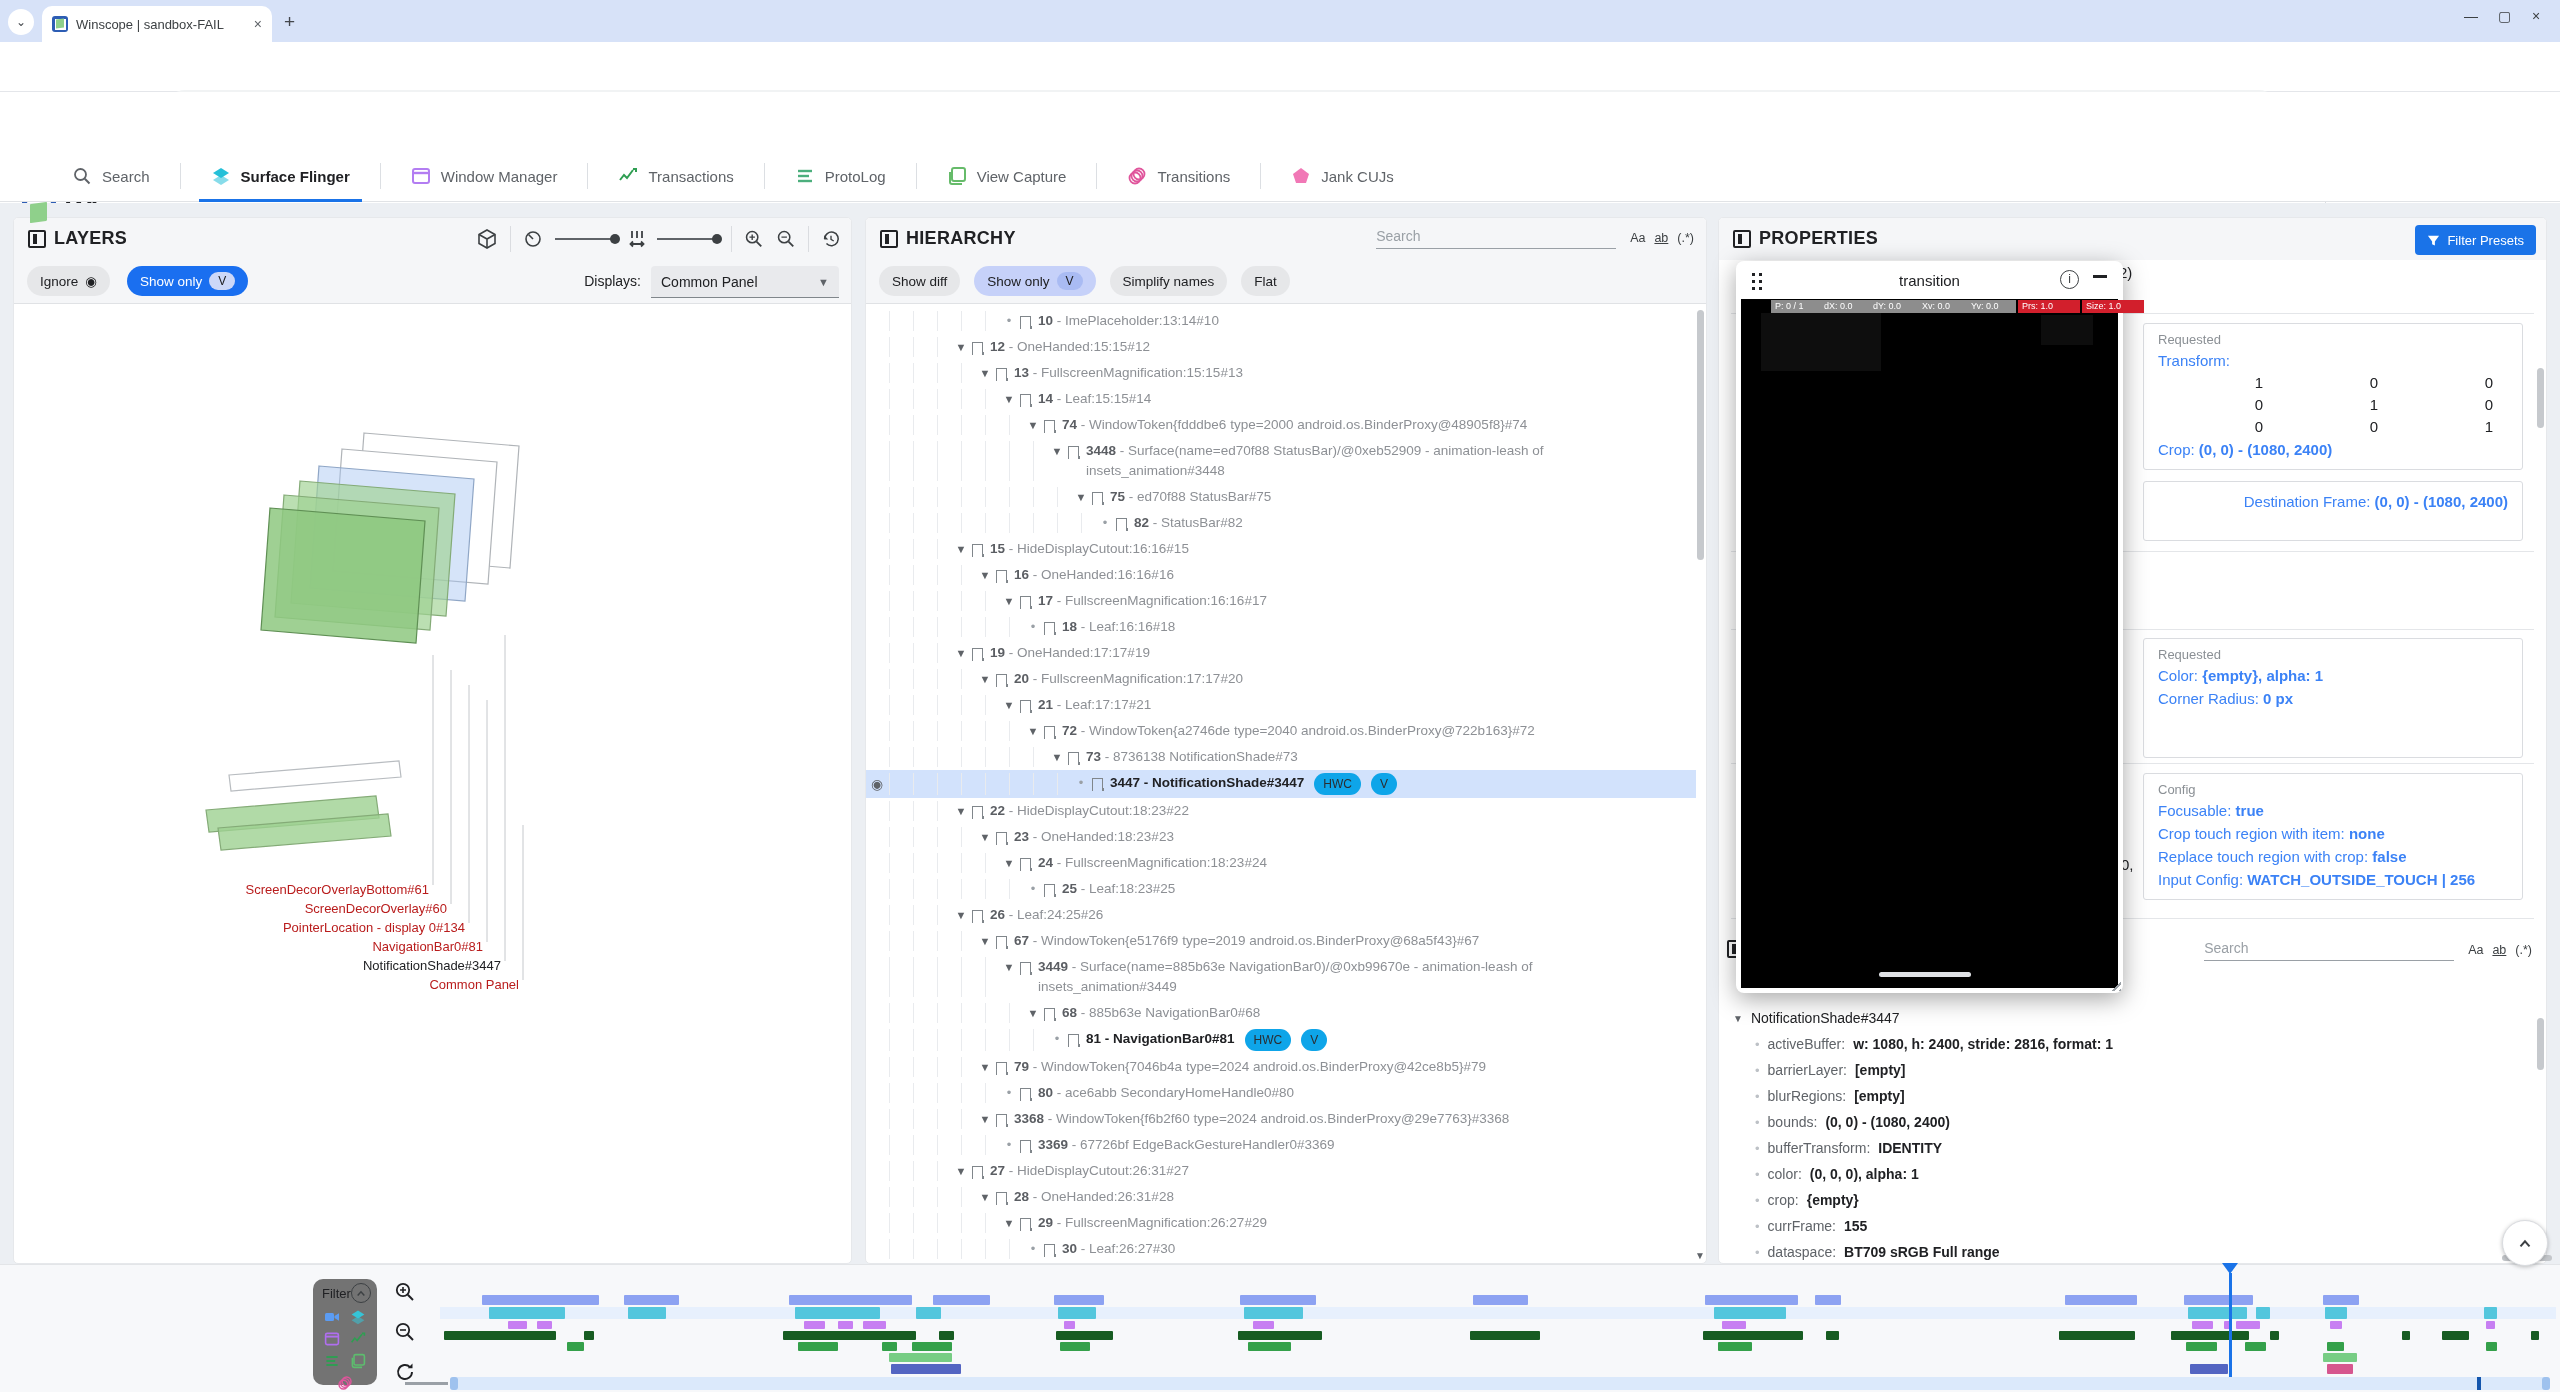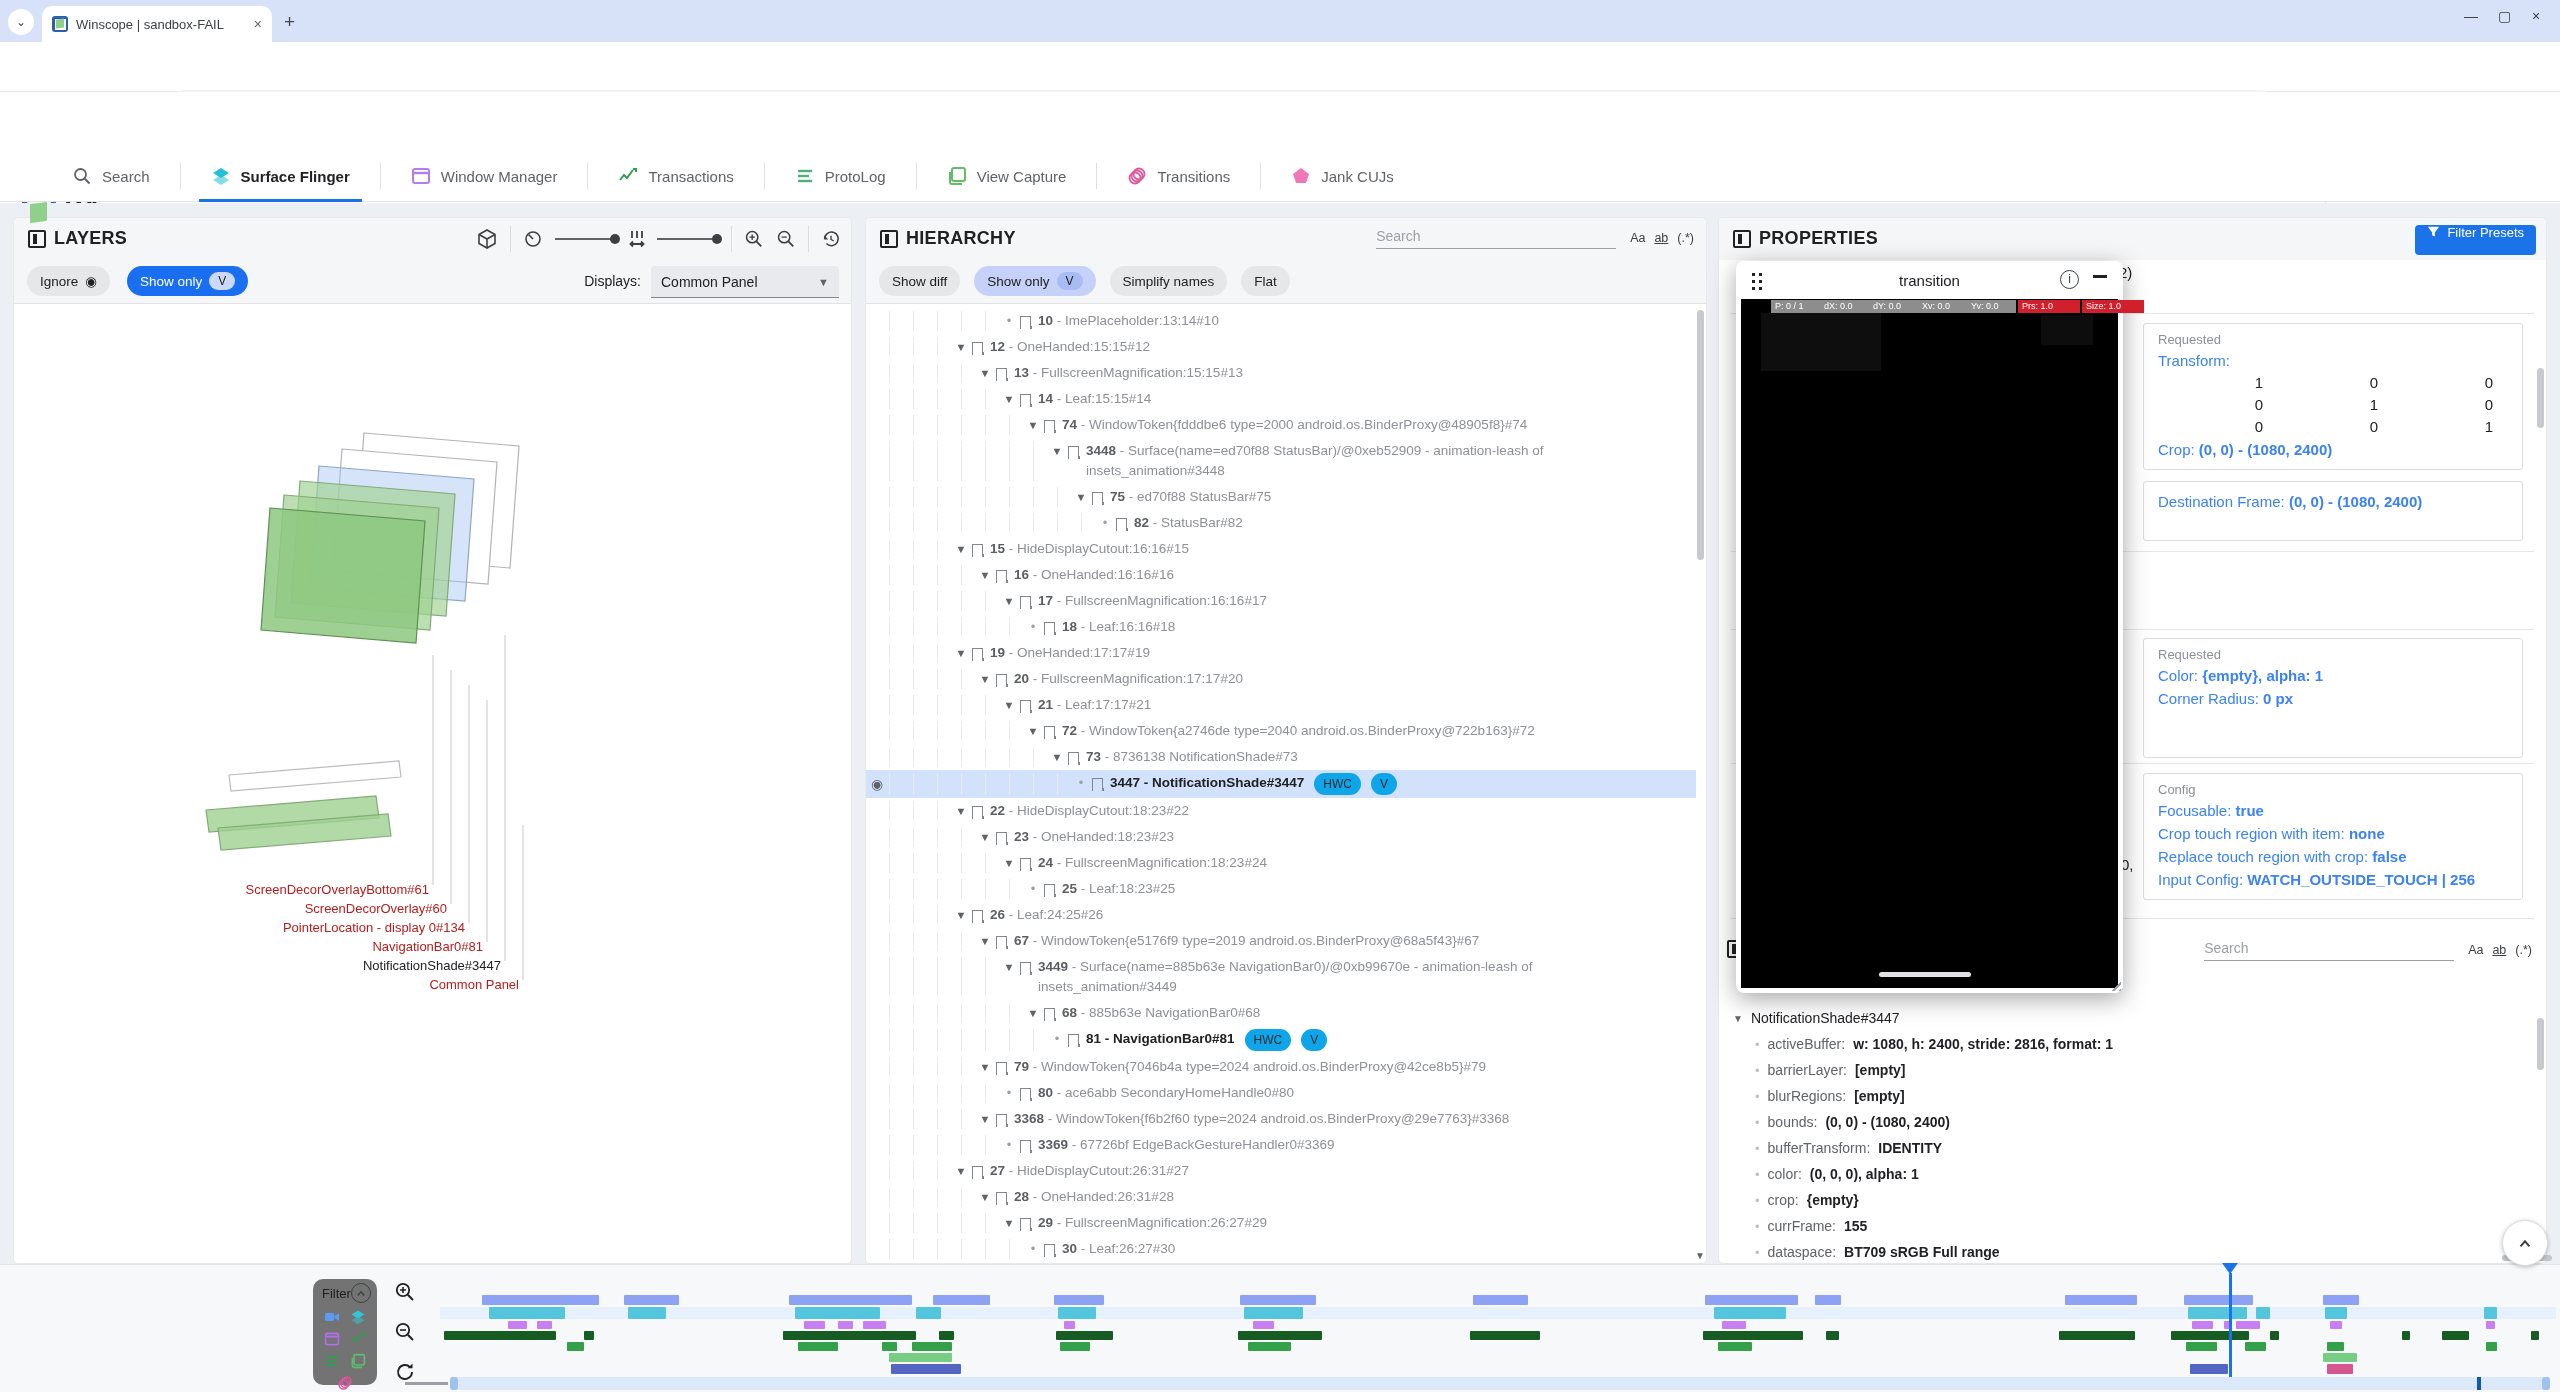--- a/index.html
+++ b/index.html
@@ -46,21 +46,21 @@
 
   
   .navrow { left:0; top:150px; width:2560px; height:52px; background:#fff; border-bottom:1px solid #e1e3e6; }
   #nav-tabs { display:flex; align-items:center; height:52px; padding-left:42px; }
   .nav-tab { display:flex; align-items:center; gap:10px; padding:0 30px; height:52px; position:relative;
     font-size:15px; color:#5f6368; }
   .nav-tab.active { color:#202124; font-weight:bold; }
   .nav-tab.active::after { content:""; position:absolute; left:18px; right:18px; bottom:0; height:3px; background:#1a73e8; }
   .nav-sep { width:1px; height:26px; background:#dcdfe3; }
   .filter-presets { position:absolute; right:10px; top:7px; height:30px; background:#1a73e8; color:#fff;
-    border-radius:4px; display:flex; gap:7px; padding:0 12px; font-size:13px; }
+    border-radius:4px; display:flex; align-items:center; gap:7px; padding:12px 12px; font-size:13px; }
 
   
   .workspace { left:0; top:203px; width:2560px; height:1061px; background:#eceff3; }
   .panel { position:absolute; background:#fff; border-radius:5px; border:1px solid #e6e8eb; overflow:hidden; }
   .panel-head { position:absolute; left:0; top:0; right:0; height:86px; background:#f5f6f8; border-bottom:1px solid #e0e2e5; }
   .ptitle { position:absolute; left:14px; top:10px; font-size:18px; font-weight:bold; letter-spacing:.3px;
     display:flex; align-items:center; gap:8px; }
   .collapse-ic { width:18px; height:18px; border:2px solid #202124; border-radius:2px; position:relative; flex:none; }
   .collapse-ic::after { content:""; position:absolute; left:3px; top:2px; bottom:2px; width:4px; background:#202124; }
   .pill { display:flex; align-items:center; gap:7px; height:30px; border-radius:15px; padding:0 13px;
@@ -757,21 +757,21 @@
           <span>0</span>
           <span>0</span>
           <span>1</span>
           <span>0</span>
           <span>0</span>
           <span>0</span>
           <span>1</span>
         </div>
         <div class="line">Crop: <b>(0, 0) - (1080, 2400)</b></div>
       </div>
-      <div class="pcard" style="top: 263px; min-height: 60px;">
+      <div class="pcard" style="top: 263px; min-height: 60px; text-align: right;">
         <div class="line">Destination Frame: <b>(0, 0) - (1080, 2400)</b></div>
       </div>
       <div class="pcard" style="top: 420px; min-height: 120px;">
         <div class="lbl">Requested</div>
         <div class="line">Color: <b>{empty}, alpha: 1</b></div>
         <div class="line">Corner Radius: <b>0 px</b></div>
       </div>
       <div class="pcard" style="top: 555px; min-height: 118px;">
         <div class="lbl">Config</div>
         <div class="line">Focusable: <b>true</b></div>

